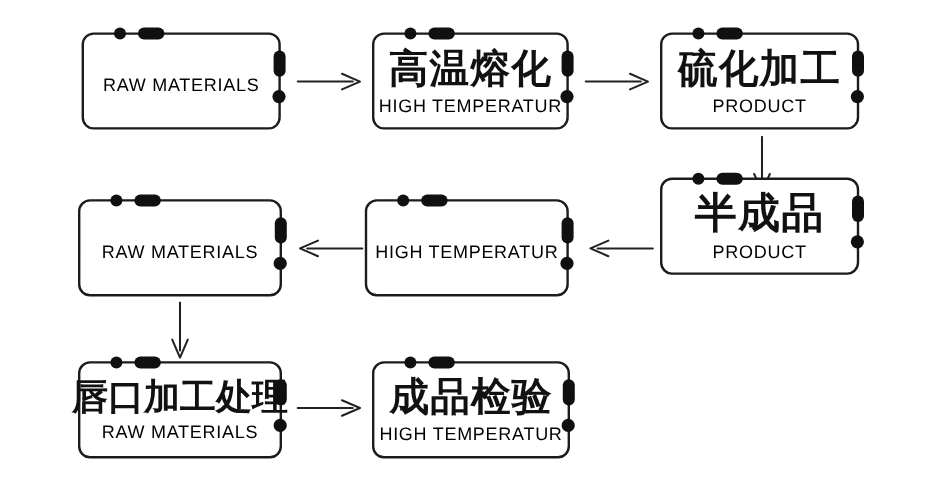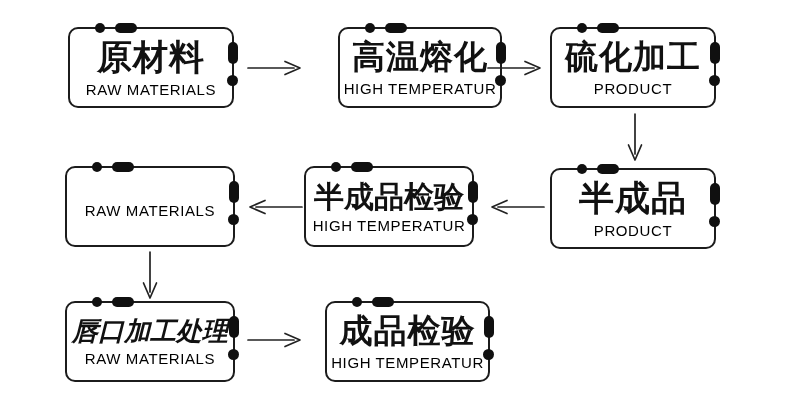--- a/index.html
+++ b/index.html
@@ -9,37 +9,37 @@
   }
   .node{
     position:absolute;background:#ffffff;border:2px solid #1c1c1c;border-radius:10px;
     display:flex;flex-direction:column;align-items:center;justify-content:center;
     box-sizing:border-box;padding-top:2px;
   }
   .zh{color:#111111;font-weight:700;line-height:1.05;white-space:nowrap;letter-spacing:1px;}
   .size-3{font-size:35px;}
   .size-4{font-size:33px;}
   .size-5{font-size:30px;letter-spacing:0;}
-  .size-6{font-size:26px;letter-spacing:0;font-style:italic;}
+  .size-6{font-size:30px;letter-spacing:0;}
   .en{color:#000000;font-size:15px;letter-spacing:0.6px;margin-top:5px;white-space:nowrap;}
   
   .deco{position:absolute;background:#101010;}
   .dot-top{width:10px;height:10px;border-radius:50%;top:-6px;left:25px;}
   .pill-top{width:22px;height:10px;border-radius:5px;top:-6px;left:45px;}
   .pill-right{width:10px;height:22px;border-radius:5px;right:-6px;top:13px;}
   .dot-right{width:11px;height:11px;border-radius:50%;right:-6px;top:46px;}
   
   .n1{left:68px; top:27px; width:166px;height:81px;}
-  .n2{left:310px;top:27px; width:164px;height:81px;margin-left:28px;}
+  .n2{left:310px;top:27px; width:164px;height:81px;}
   .n3{left:550px;top:27px; width:166px;height:81px;text-align:center;}
-  .n4{left:550px;top:168px;width:166px;height:81px;}
+  .n4{left:550px;top:148px;width:166px;height:81px;}
   .n5{left:304px;top:166px;width:170px;height:81px;}
   .n6{left:65px; top:166px;width:170px;height:81px;}
   .n7{left:65px; top:301px;width:170px;height:81px;}
-  .n8{left:325px;top:301px;width:165px;height:81px;}
+  .n8{left:310px;top:301px;width:165px;height:81px;}
   
   .arrow{position:absolute;}
   .arrow line,.arrow polyline{stroke:#222222;stroke-width:1.7;fill:none;stroke-linecap:round;stroke-linejoin:round;}
   .a1{left:247px;top:60px;}
   .a2{left:487px;top:60px;}
   .a3{left:627px;top:113px;}
   .a4{left:489px;top:199px;}
   .a5{left:247px;top:199px;}
   .a6{left:142px;top:251px;}
   .a7{left:247px;top:332px;}
@@ -47,21 +47,20 @@
 </head>
 <body>
 
 <div class="stage">
 
   <div class="node n1">
     <span class="deco dot-top"></span>
     <span class="deco pill-top"></span>
     <span class="deco pill-right"></span>
     <span class="deco dot-right"></span>
-    <div class="zh size-3">原材料</div>
     <div class="en">RAW MATERIALS</div>
   </div>
 
   <svg class="arrow a1" width="56" height="16" viewBox="0 0 56 16">
     <line x1="1" y1="8" x2="47" y2="8"></line>
       <polyline points="38,1.5 53,8 38,14.5"></polyline>
   </svg>
 
   <div class="node n2">
     <span class="deco dot-top"></span>
@@ -103,21 +102,20 @@
   <svg class="arrow a4" width="56" height="16" viewBox="0 0 56 16">
     <line x1="55" y1="8" x2="9" y2="8"></line>
       <polyline points="18,1.5 3,8 18,14.5"></polyline>
   </svg>
 
   <div class="node n5">
     <span class="deco dot-top"></span>
     <span class="deco pill-top"></span>
     <span class="deco pill-right"></span>
     <span class="deco dot-right"></span>
-    <div class="zh size-5">半成品检验</div>
     <div class="en">HIGH TEMPERATUR</div>
   </div>
 
   <svg class="arrow a5" width="56" height="16" viewBox="0 0 56 16">
     <line x1="55" y1="8" x2="9" y2="8"></line>
       <polyline points="18,1.5 3,8 18,14.5"></polyline>
   </svg>
 
   <div class="node n6">
     <span class="deco dot-top"></span>

